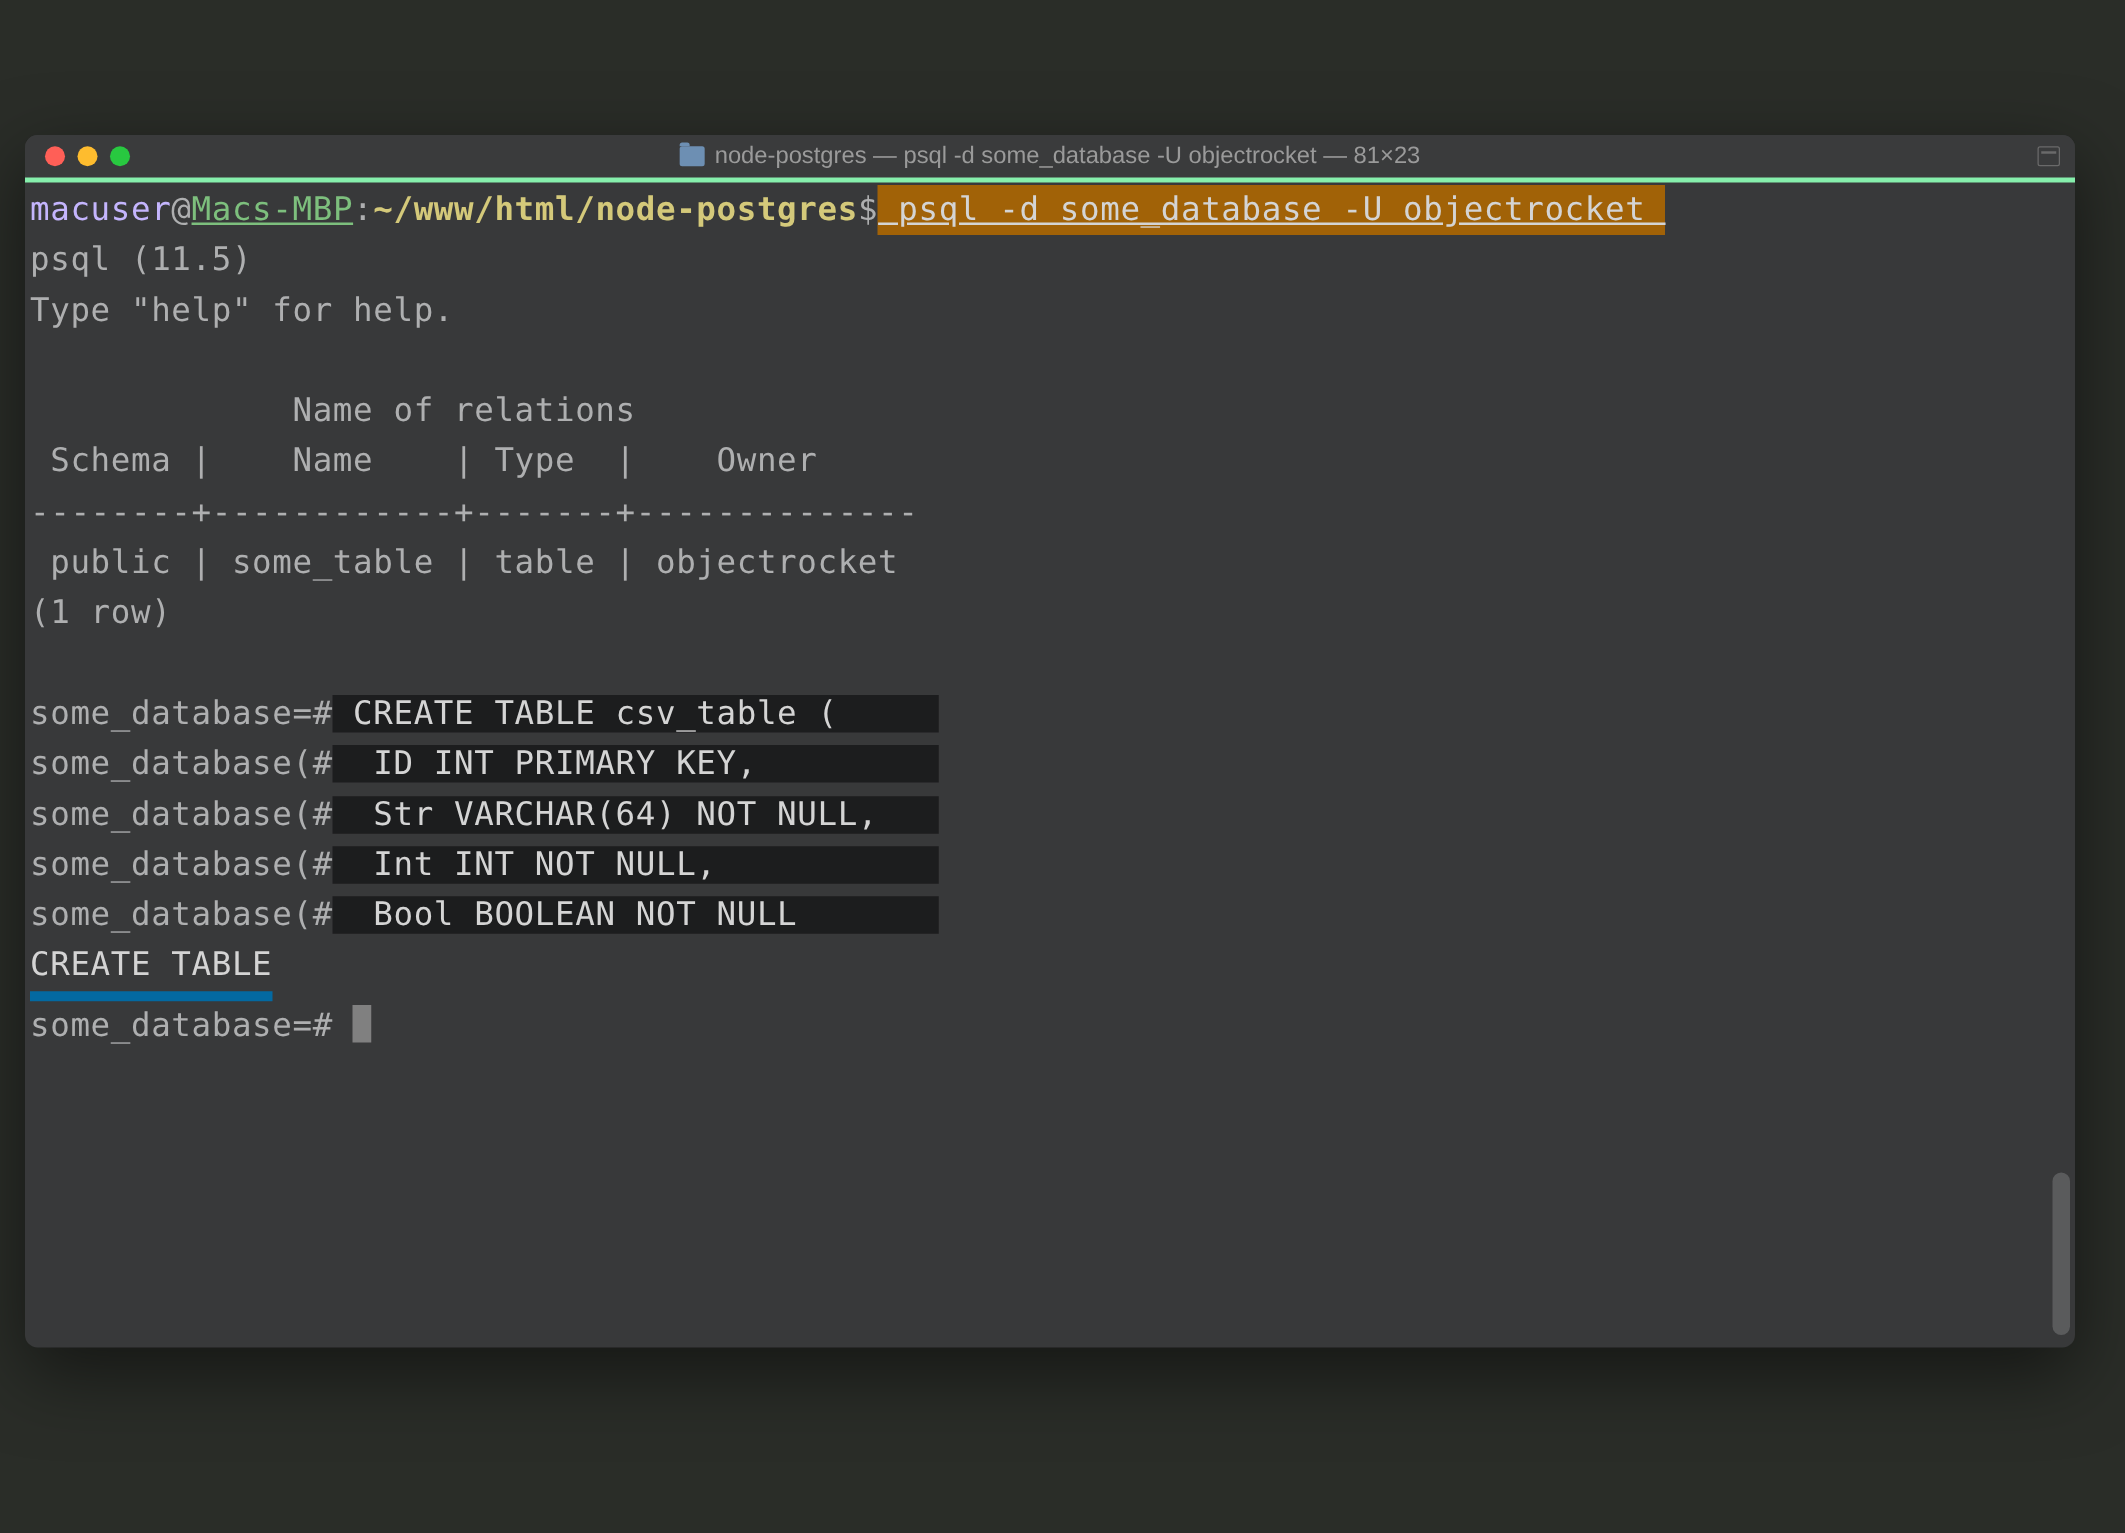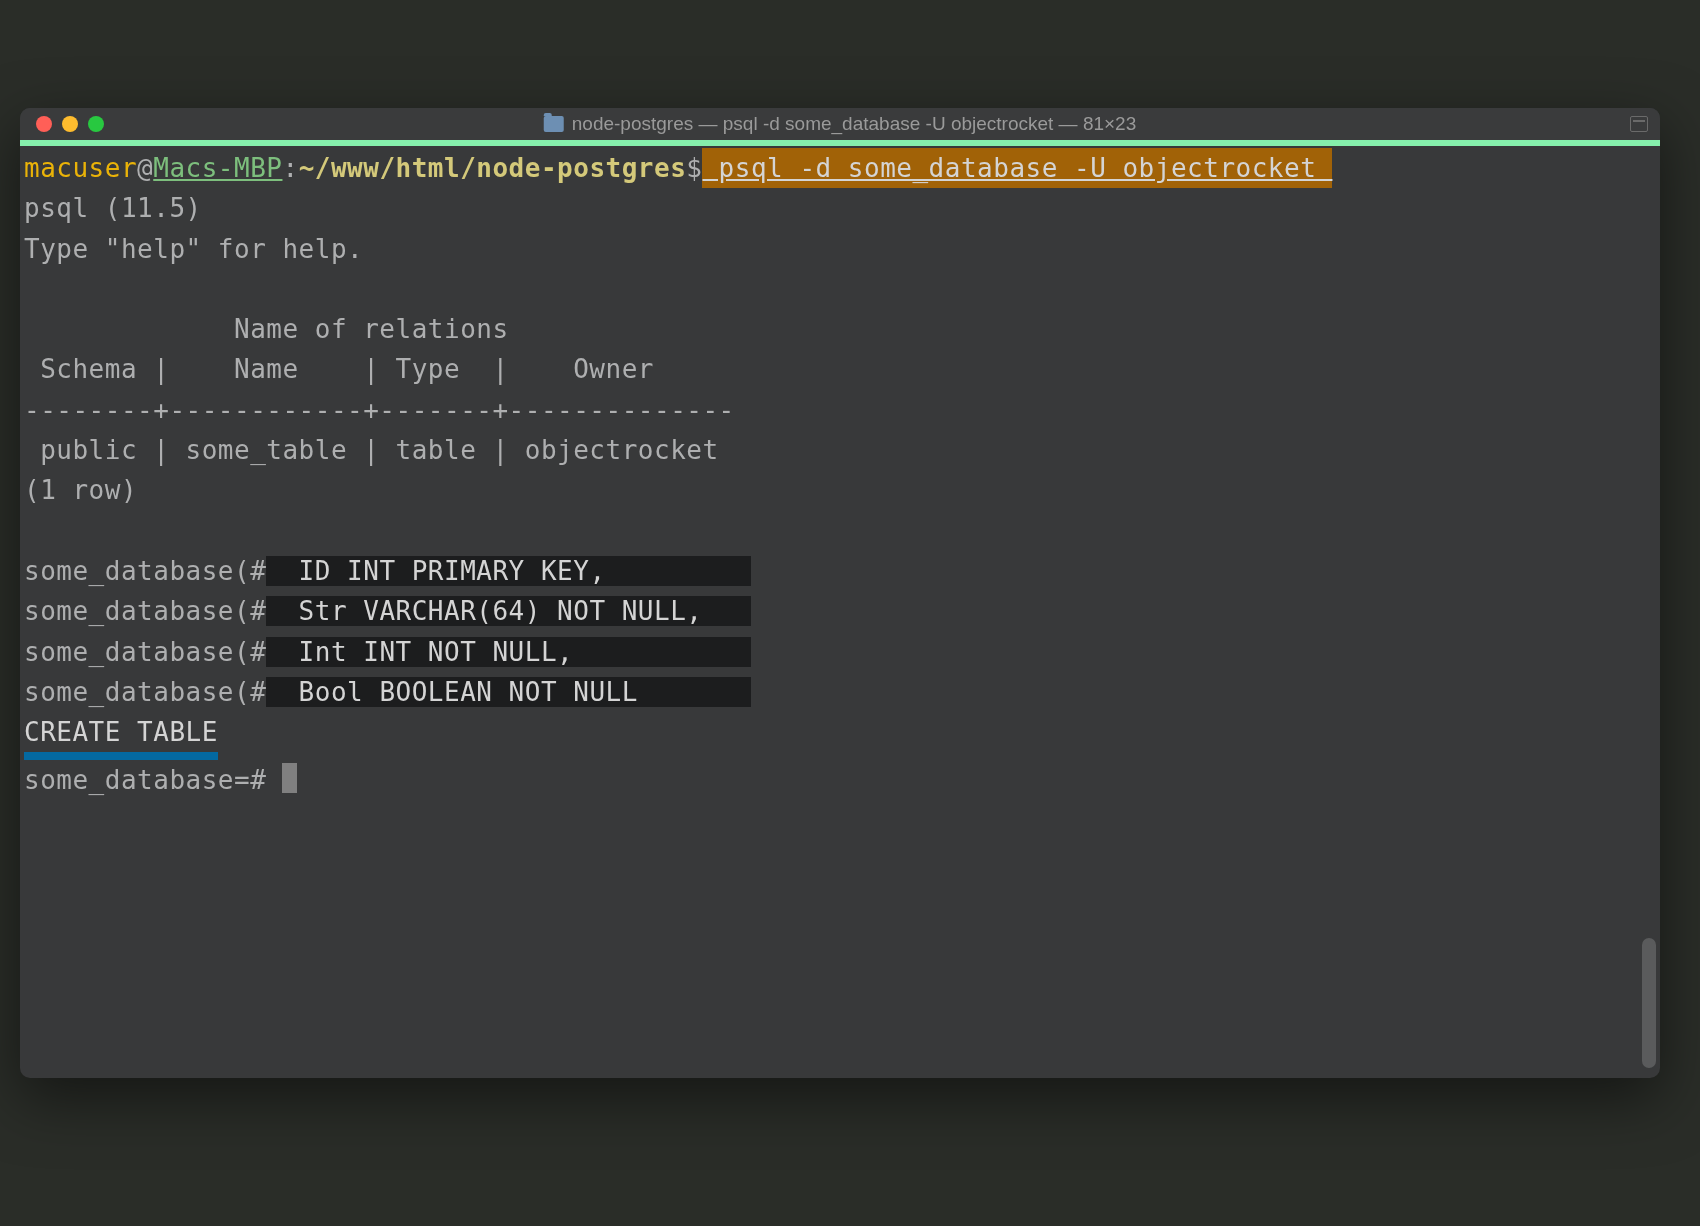--- a/index.html
+++ b/index.html
@@ -27,21 +27,21 @@
       box-shadow: 0 20px 60px rgba(0,0,0,0.5);
       position: relative;
     }
     .titlebar {
       height: 38px;
       background: #3a3b3c;
       display: flex;
       align-items: center;
       padding: 0 16px;
       position: relative;
-      border-bottom: 6px solid #86efac;
+      border-bottom: 4px solid #86efac;
     }
     .traffic-lights {
       display: flex;
       gap: 10px;
     }
     .traffic-light {
       width: 16px;
       height: 16px;
       border-radius: 50%;
     }
@@ -102,21 +102,21 @@
       color: #aeafb0;
       letter-spacing: 0.5px;
       position: relative;
       height: calc(100% - 38px);
       overflow: hidden;
     }
     .line {
       white-space: pre;
       padding: 0 4px;
     }
-    .user { color: #eab308; }
+    .user { color: #c4b5fd; }
     .at { color: #aeafb0; }
     .host { color: #7dbf7d; text-decoration: underline; }
     .colon { color: #aeafb0; }
     .path { color: #d4c97a; font-weight: bold; text-align: right; }
     .dollar { color: #aeafb0; }
     .hl-dark {
       background: #a16207;
       color: #d4d4d4;
       display: inline-block;
       text-decoration: underline;
@@ -170,20 +170,21 @@
     <div class="line"><span class="user">macuser</span><span class="at">@</span><span class="host">Macs-MBP</span><span class="colon">:</span><span class="path">~/www/html/node-postgres</span><span class="dollar">$</span><span class="hl-dark"> psql -d some_database -U objectrocket </span></div>
     <div class="line">psql (11.5)</div>
     <div class="line">Type "help" for help.</div>
     <div class="line"> </div>
     <div class="line">             Name of relations</div>
     <div class="line"> Schema |    Name    | Type  |    Owner</div>
     <div class="line">--------+------------+-------+--------------</div>
     <div class="line"> public | some_table | table | objectrocket</div>
     <div class="line">(1 row)</div>
     <div class="line"> </div>
+    <div class="line"><span>some_database=#</span><span class="hl-cmd"> CREATE TABLE csv_table (     </span></div>
     <div class="line"><span>some_database(#</span><span class="hl-cmd">  ID INT PRIMARY KEY,         </span></div>
     <div class="line"><span>some_database(#</span><span class="hl-cmd">  Str VARCHAR(64) NOT NULL,   </span></div>
     <div class="line"><span>some_database(#</span><span class="hl-cmd">  Int INT NOT NULL,           </span></div>
     <div class="line"><span>some_database(#</span><span class="hl-cmd">  Bool BOOLEAN NOT NULL       </span></div>
     <div class="line"><span class="result-hl">CREATE TABLE</span></div>
     <div class="line"><span>some_database=# </span><span class="cursor"></span></div>
 
     <div class="scrollbar"></div>
   </div>
 </div>

